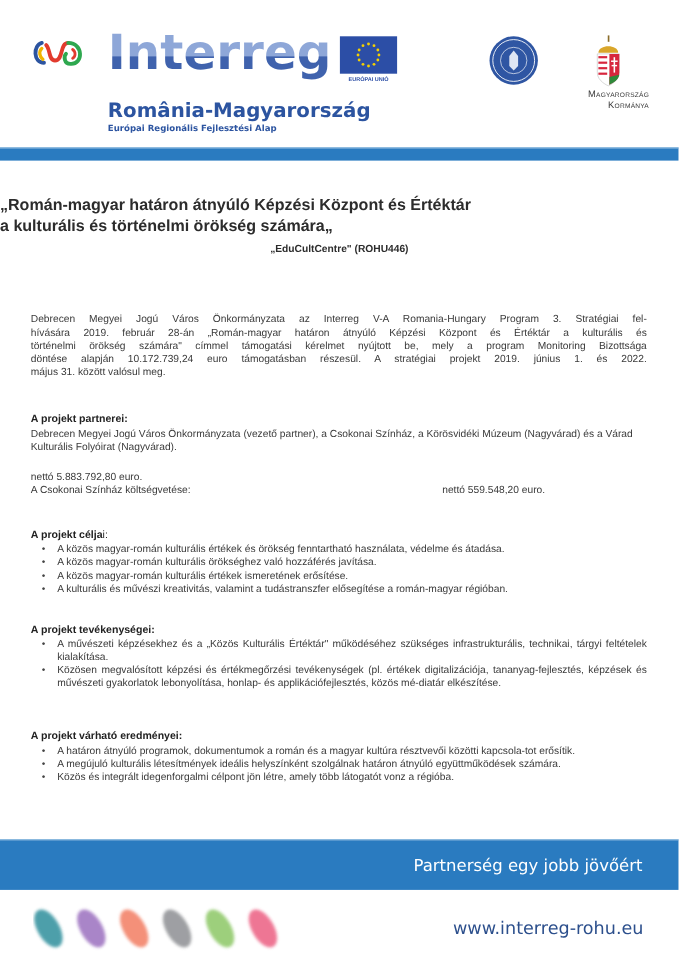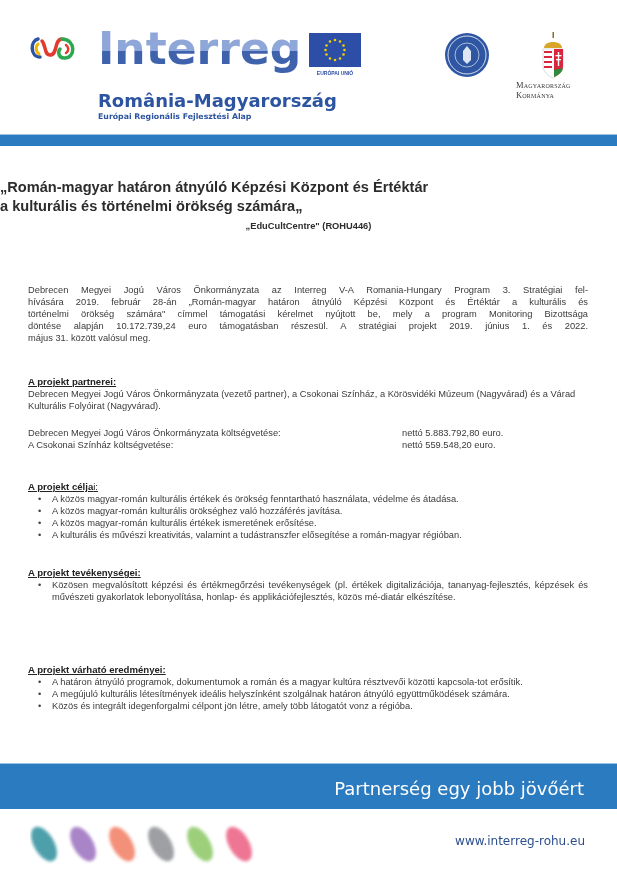--- a/index.html
+++ b/index.html
@@ -11,56 +11,56 @@
   .interreg-mark { position: absolute; left: 28px; top: 33px; width: 52px; height: 30px; }
   .interreg-word { position: absolute; left: 98px; top: 25px; font-family: "DejaVu Sans", sans-serif; font-weight: bold; font-size: 44px; letter-spacing: 0px; color: #4b6fb5; line-height: 48px; }
   .interreg-region { position: absolute; left: 98px; top: 77px; font-family: "DejaVu Sans", sans-serif; font-size: 18px; color: #2c54a0; font-weight: bold; margin-top: 13px; }
   .interreg-fund { position: absolute; left: 98px; top: 112px; font-family: "DejaVu Sans", sans-serif; font-size: 7.8px; color: #2c54a0; font-weight: bold; }
 
   .eu-flag { position: absolute; left: 309px; top: 33px; width: 52px; height: 34px; background: #2c4ea6; }
   .eu-label { position: absolute; left: 309px; top: 70px; width: 52px; text-align: center; font-size: 5px; color: #2c4ea6; font-weight: bold; }
 
   .ro-seal { position: absolute; left: 445px; top: 33px; width: 44px; height: 44px; border-radius: 50%; background: #2f56a3; }
   .hu-crest { position: absolute; left: 541px; top: 32px; width: 24px; height: 50px; }
-  .hu-label { position: absolute; left: 516px; top: 80px; width: 74px; text-align: left; font-family: Liberation Serif, serif; font-size: 8.5px; line-height: 10px; color: #3a3a3a; letter-spacing: 0.2px; }
+  .hu-label { position: absolute; left: 516px; top: 80px; width: 74px; text-align: right; font-family: Liberation Sans, sans-serif; font-size: 8.5px; line-height: 10px; color: #3a3a3a; letter-spacing: 0.2px; }
 
   .top-band { position: absolute; top: 134px; left: 0; width: 617px; height: 12px; background: #2a7bc0; border-top: 1px solid #9bc3e3; }
 
   
   .title { position: absolute; top: 178px; left: 0; width: 617px; text-align: left; font-weight: bold; font-size: 14.6px; line-height: 19px; color: #2c2c2c; }
   .subtitle { position: absolute; top: 221px; left: 0; width: 617px; text-align: center; font-weight: bold; font-size: 9.3px; color: #2c2c2c; }
 
   
   .content { position: absolute; left: 28px; width: 560px; font-size: 9.3px; line-height: 12.1px; color: #3a3a3a; }
   .intro { top: 284px; text-align: justify; }
   .intro .line { display: block; text-align: justify; text-align-last: justify; white-space: nowrap; }
   .intro .line.last { text-align-last: left; }
 
-  .sec-head { font-weight: bold; color: #222; font-size: 9.6px; text-decoration: underline; }
+  .sec-head { font-weight: bold; color: #222; font-size: 9.6px; }
   .sec-head .normal { font-weight: normal; }
 
   .partners { top: 376px; }
   .budget { top: 427px; }
   .budget-row { display: flex; }
   .budget-row .lbl { width: 374px; }
 
   .goals { top: 481px; }
   .activities { top: 567px; }
   .results { top: 664px; }
 
   ul.bullets { list-style: none; margin-left: 10px; }
   ul.bullets li { position: relative; padding-left: 14px; text-align: justify; }
   ul.bullets li::before { content: "\2022"; position: absolute; left: 0; top: 0; color: #444; }
 
   
   .bottom-band { position: absolute; top: 763px; left: 0; width: 617px; height: 46px; background: #2a7bc0; border-top: 1px solid #9bc3e3; }
-  .slogan { position: absolute; right: 33px; top: 14px; color: #ffffff; font-family: "DejaVu Sans", sans-serif; font-size: 18px; }
+  .slogan { position: absolute; right: 33px; top: 14px; color: #ffffff; font-family: "DejaVu Sans", sans-serif; font-size: 15px; }
 
   .brushes { position: absolute; top: 820px; left: 30px; width: 230px; height: 50px; }
-  .website { position: absolute; right: 32px; top: 834px; font-family: "DejaVu Sans", sans-serif; font-size: 12px; color: #2c4f8c; }
+  .website { position: absolute; right: 32px; top: 834px; font-family: "DejaVu Sans", sans-serif; font-size: 16px; color: #2c4f8c; }
 </style>
 </head>
 <body>
 
 <div class="header">
   <svg class="interreg-mark" viewBox="0 0 52 30">
     <path d="M10 6 C2 8 2 24 12 24" fill="none" stroke="#2c54a0" stroke-width="3.5" stroke-linecap="round"></path>
     <path d="M10 11 C7 14 8 19 11 21" fill="none" stroke="#f0b400" stroke-width="3" stroke-linecap="round"></path>
     <path d="M14 8 C18 12 16 22 22 22 C30 22 26 6 34 6" fill="none" stroke="#e23b2e" stroke-width="3.5" stroke-linecap="round"></path>
     <path d="M34 6 C48 6 48 26 36 25 C30 25 30 18 32 16" fill="none" stroke="#2ea84f" stroke-width="3.5" stroke-linecap="round"></path>
@@ -136,21 +136,20 @@
   <span class="line last">május 31. között valósul meg.</span>
 </div>
 
 <div class="content partners">
   <div class="sec-head">A projekt partnerei:</div>
   <div>Debrecen Megyei Jogú Város Önkormányzata (vezető partner), a Csokonai Színház, a Körösvidéki Múzeum (Nagyvárad) és a Várad Kulturális Folyóirat (Nagyvárad).</div>
 </div>
 
 <div class="content budget">
   <div class="budget-row">
-    <span class="lbl">Debrecen Megyei Jogú Város Önkormányzata költségvetése:</span>
     <span>nettó 5.883.792,80 euro.</span>
   </div>
   <div class="budget-row">
     <span class="lbl">A Csokonai Színház költségvetése:</span>
     <span>nettó 559.548,20 euro.</span>
   </div>
 </div>
 
 <div class="content goals">
   <div class="sec-head"><span>A projekt célja</span><span class="normal">i:</span></div>
@@ -158,20 +157,21 @@
     <li>A közös magyar-román kulturális értékek és örökség fenntartható használata, védelme és átadása.</li>
     <li>A közös magyar-román kulturális örökséghez való hozzáférés javítása.</li>
     <li>A közös magyar-román kulturális értékek ismeretének erősítése.</li>
     <li>A kulturális és művészi kreativitás, valamint a tudástranszfer elősegítése a román-magyar régióban.</li>
   </ul>
 </div>
 
 <div class="content activities">
   <div class="sec-head">A projekt tevékenységei:</div>
   <ul class="bullets">
+    <li>A művészeti képzésekhez és a „Közös Kulturális Értéktár" működéséhez szükséges infrastrukturális, technikai, tárgyi feltételek kialakítása.</li>
     <li>Közösen megvalósított képzési és értékmegőrzési tevékenységek (pl. értékek digitalizációja, tananyag-fejlesztés, képzések és művészeti gyakorlatok lebonyolítása, honlap- és applikációfejlesztés, közös mé-diatár elkészítése.</li>
   </ul>
 </div>
 
 <div class="content results">
   <div class="sec-head">A projekt várható eredményei:</div>
   <ul class="bullets">
     <li>A határon átnyúló programok, dokumentumok a román és a magyar kultúra résztvevői közötti kapcsola-tot erősítik.</li>
     <li>A megújuló kulturális létesítmények ideális helyszínként szolgálnak határon átnyúló együttműködések számára.</li>
     <li>Közös és integrált idegenforgalmi célpont jön létre, amely több látogatót vonz a régióba.</li>

